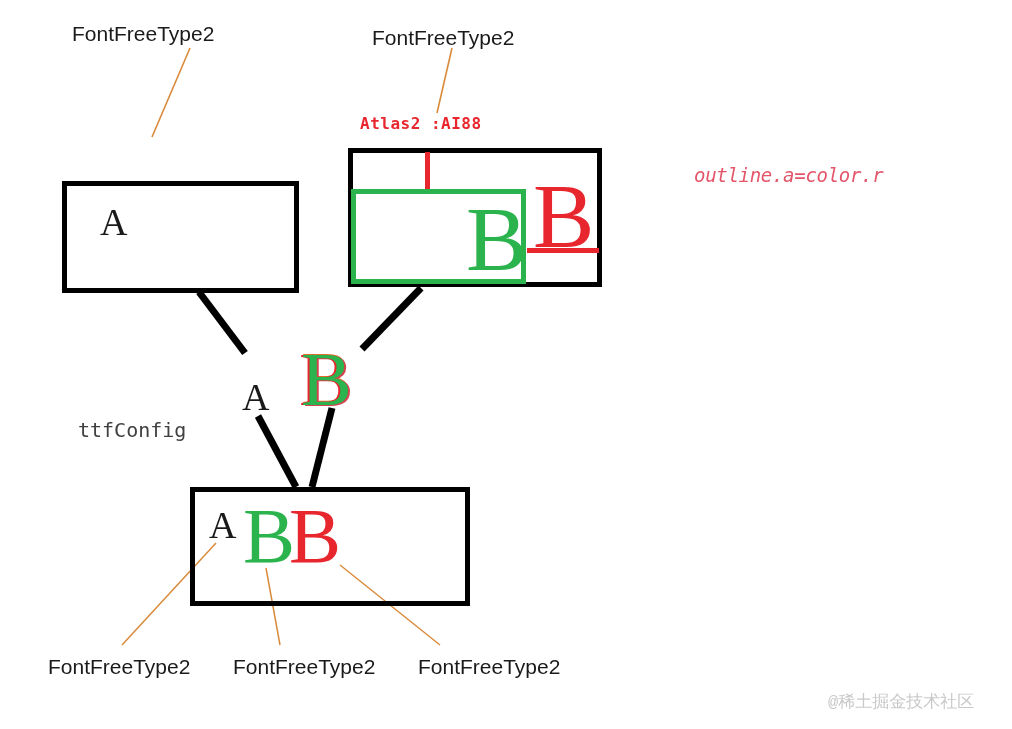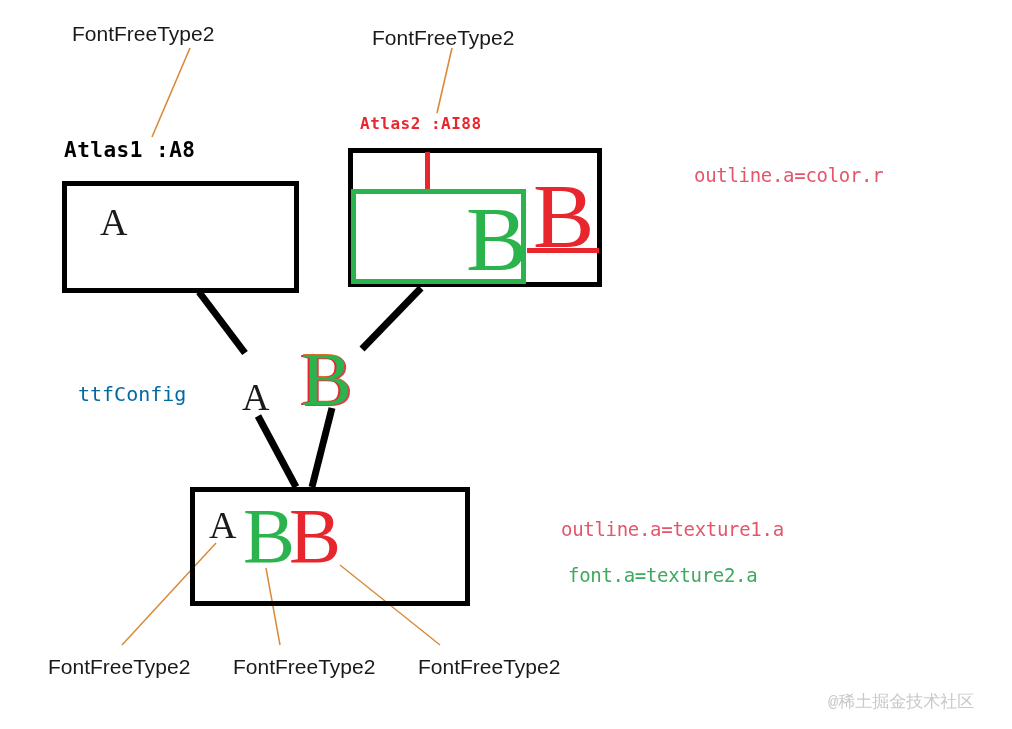--- a/index.html
+++ b/index.html
@@ -38,30 +38,31 @@
     font-size: 16px;
     font-weight: 700;
     color: #E8262E;
     white-space: nowrap;
     letter-spacing: 0.5px;
   }
   .lbl-mono-plain {
     font-family: "DejaVu Sans Mono", "Liberation Mono", monospace;
     font-size: 20px;
     font-weight: 400;
-    color: #0369a1;
+    color: #404040;
     white-space: nowrap;
+    margin-top: 36px;
   }
   .annot {
     font-family: "DejaVu Sans Mono", "Liberation Mono", monospace;
     font-size: 19px;
     white-space: nowrap;
     letter-spacing: -0.3px;
   }
-  .annot-red  { color: #E4556A; }
+  .annot-red  { color: #E4556A; font-style: italic; }
   .annot-green{ color: #3FA95E; }
 
   
   .box-black {
     border: 5px solid #000000;
     box-sizing: border-box;
     background: transparent;
   }
   .box-green {
     border: 5px solid #2BB34D;
@@ -130,21 +131,20 @@
 
     <line x1="216" y1="543" x2="122" y2="645" stroke="#D98A3A" stroke-width="1.5"></line>
     <line x1="266" y1="568" x2="280" y2="645" stroke="#D98A3A" stroke-width="1.5"></line>
     <line x1="340" y1="565" x2="440" y2="645" stroke="#D98A3A" stroke-width="1.5"></line>
   </svg>
 
   <div class="abs lbl-serif" style="left:72px; top:22px;">FontFreeType2</div>
 
   <div class="abs lbl-serif" style="left:372px; top:26px;">FontFreeType2</div>
 
-  <div class="abs lbl-mono" style="left:64px; top:138px;">Atlas1 :A8</div>
 
   <div class="abs box-black" style="left:62px; top:181px; width:237px; height:112px;"></div>
 
   <div class="abs glyph glyph-a-small" style="left:100px; top:203px;">A</div>
 
   <div class="abs lbl-mono-red" style="left:360px; top:114px;">Atlas2 :AI88</div>
 
   <div class="abs box-black" style="left:348px; top:148px; width:254px; height:139px;"></div>
 
   <div class="abs rule-red" style="left:425px; top:152px; width:5px; height:40px;"></div>
@@ -168,23 +168,21 @@
 
 
   <div class="abs box-black" style="left:190px; top:487px; width:280px; height:119px;"></div>
 
   <div class="abs glyph glyph-a-small" style="left:209px; top:506px;">A</div>
 
   <div class="abs glyph glyph-b-ttf-green" style="left:243px; top:497px;">B</div>
 
   <div class="abs glyph glyph-b-ttf-red" style="left:289px; top:497px;">B</div>
 
-  <div class="abs annot annot-red" style="left:561px; top:518px;">outline.a=texture1.a</div>
 
-  <div class="abs annot annot-green" style="left:568px; top:564px;">font.a=texture2.a</div>
 
   <div class="abs lbl-serif" style="left:48px; top:655px;">FontFreeType2</div>
 
   <div class="abs lbl-serif" style="left:233px; top:655px;">FontFreeType2</div>
 
   <div class="abs lbl-serif" style="left:418px; top:655px;">FontFreeType2</div>
 
   <div class="abs watermark" style="left:828px; top:690px;">@稀土掘金技术社区</div>
 
 </div>

